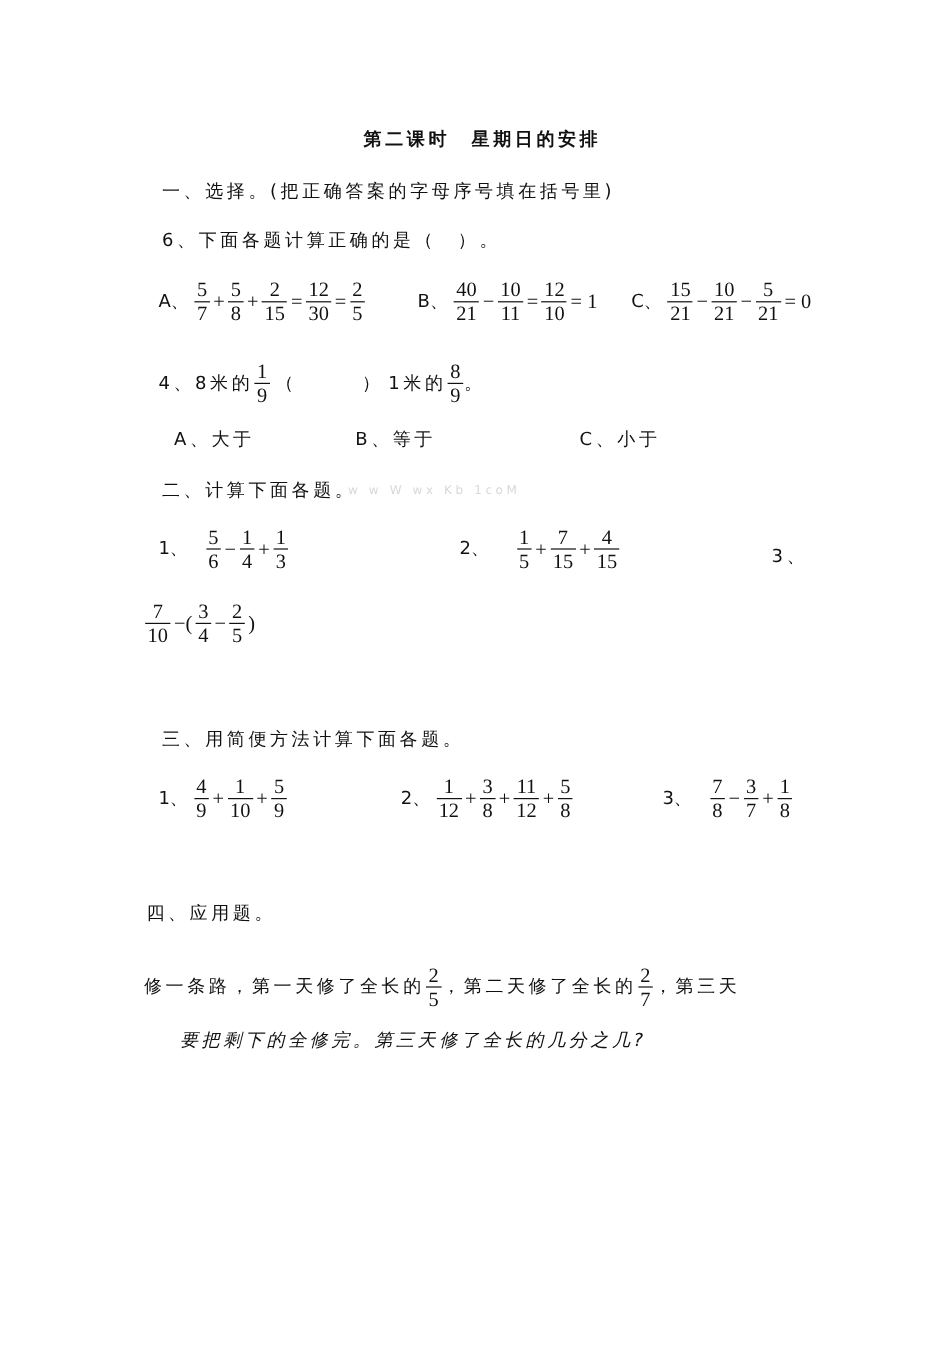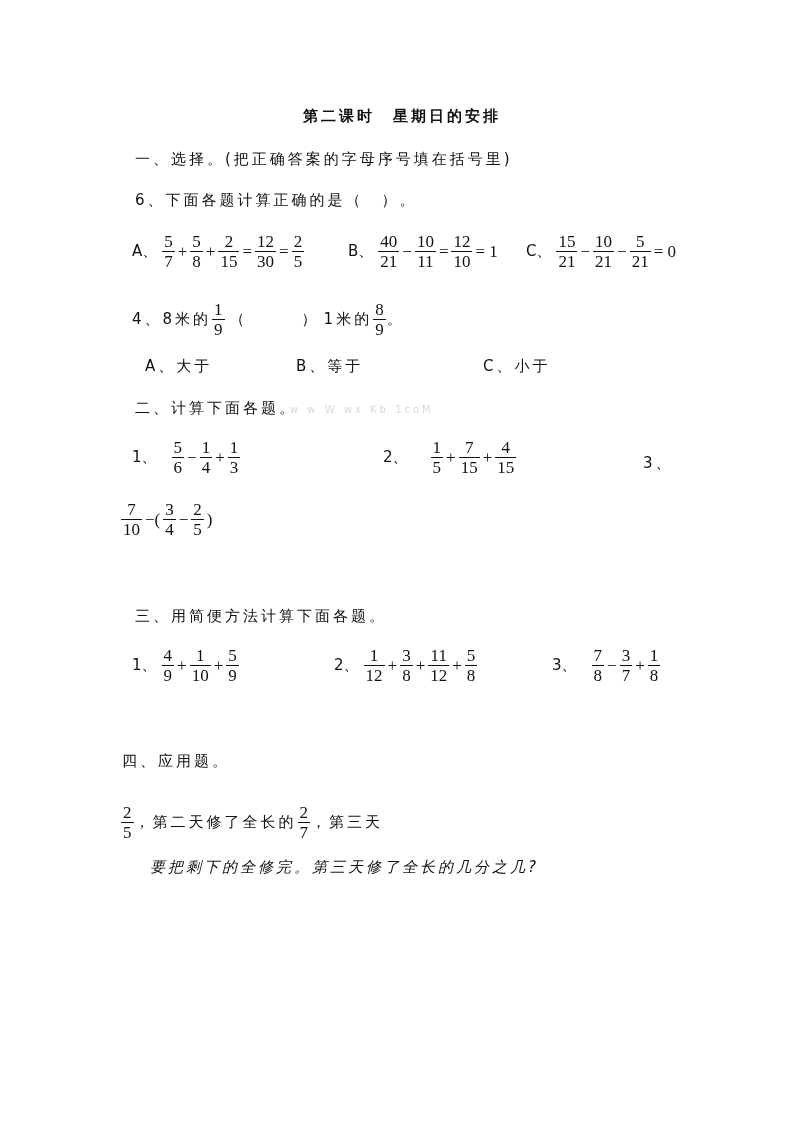--- a/index.html
+++ b/index.html
@@ -257,20 +257,21 @@
   <span class="frac">
       <span class="num">1</span>
       <span class="bar"></span>
       <span class="den">8</span>
     </span>
 </div>
 
 <div class="abs cn" style="left:122px; top:752px;">四、应用题。</div>
 
 <div class="abs expr" style="left:120px; top:803px;">
+  <span class="cn">修一条路，第一天修了全长的</span>
   <span class="frac">
       <span class="num">2</span>
       <span class="bar"></span>
       <span class="den">5</span>
     </span>
   <span class="cn">，第二天修了全长的</span>
   <span class="frac">
       <span class="num">2</span>
       <span class="bar"></span>
       <span class="den">7</span>

